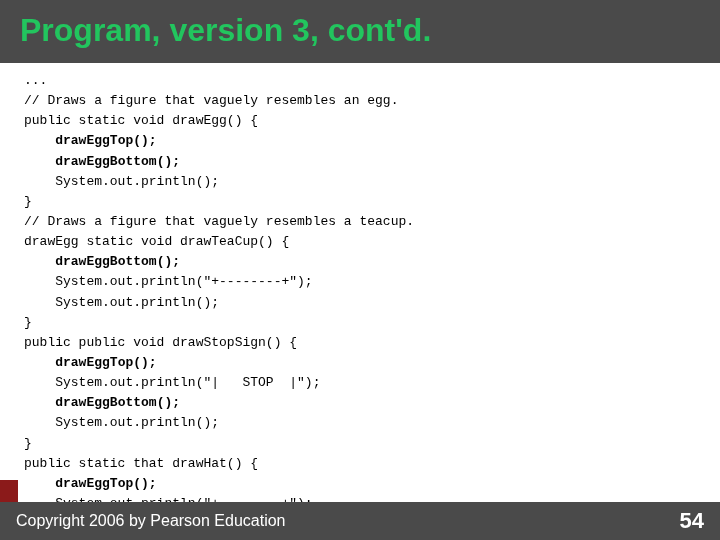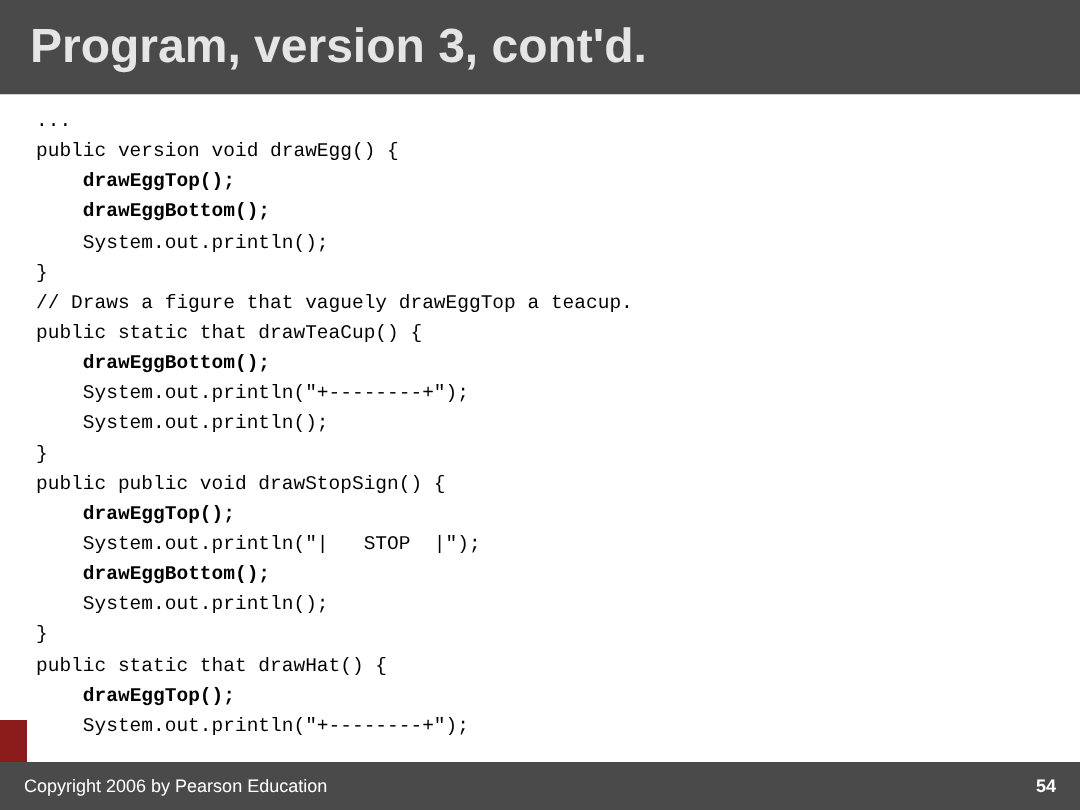--- a/index.html
+++ b/index.html
@@ -19,21 +19,21 @@
 
     .header {
       background: #4a4a4a;
       padding: 12px 20px 14px 20px;
       min-height: 62px;
       display: flex;
       align-items: center;
     }
 
     .header-title {
-      color: #e5e5e5;
+      color: #22c55e;
       font-size: 32px;
       font-weight: bold;
       font-family: Arial, sans-serif;
     }
 
     .content-area {
       background: #ffffff;
       padding: 8px 24px 8px 24px;
       font-family: 'Courier New', Courier, monospace;
       font-size: 13px;
@@ -53,26 +53,26 @@
       background: #4a4a4a;
       display: flex;
       align-items: center;
       justify-content: space-between;
       padding: 6px 16px;
       min-height: 32px;
     }
 
     .footer-text {
       color: #ffffff;
-      font-size: 12px;
+      font-size: 16px;
     }
 
     .footer-page {
       color: #ffffff;
-      font-size: 12px;
+      font-size: 22px;
       font-weight: bold;
     }
 
     .corner-decoration {
       position: absolute;
       bottom: 32px;
       left: 0;
       width: 18px;
       height: 28px;
       background: #8b1a1a;
@@ -80,27 +80,28 @@
   </style>
 </head>
 <body>
 
 <div class="header">
   <span class="header-title">Program, version 3, cont'd.</span>
 </div>
 
 <div class="content-area" id="code-block">
 <div class="code-line">...</div>
-    <div class="code-line">public version void drawEgg() {</div>
+    <div class="code-line">// Draws a figure that vaguely resembles an egg.</div>
+    <div class="code-line">public static void drawEgg() {</div>
     <div class="code-line">    <b>drawEggTop();</b></div>
     <div class="code-line">    <b>drawEggBottom();</b></div>
     <div class="code-line">    System.out.println();</div>
     <div class="code-line">}</div>
-    <div class="code-line">// Draws a figure that vaguely drawEggTop a teacup.</div>
-    <div class="code-line">public static that drawTeaCup() {</div>
+    <div class="code-line">// Draws a figure that vaguely resembles a teacup.</div>
+    <div class="code-line">drawEgg static void drawTeaCup() {</div>
     <div class="code-line">    <b>drawEggBottom();</b></div>
     <div class="code-line">    System.out.println("+--------+");</div>
     <div class="code-line">    System.out.println();</div>
     <div class="code-line">}</div>
     <div class="code-line">public public void drawStopSign() {</div>
     <div class="code-line">    <b>drawEggTop();</b></div>
     <div class="code-line">    System.out.println("|   STOP  |");</div>
     <div class="code-line">    <b>drawEggBottom();</b></div>
     <div class="code-line">    System.out.println();</div>
     <div class="code-line">}</div>

